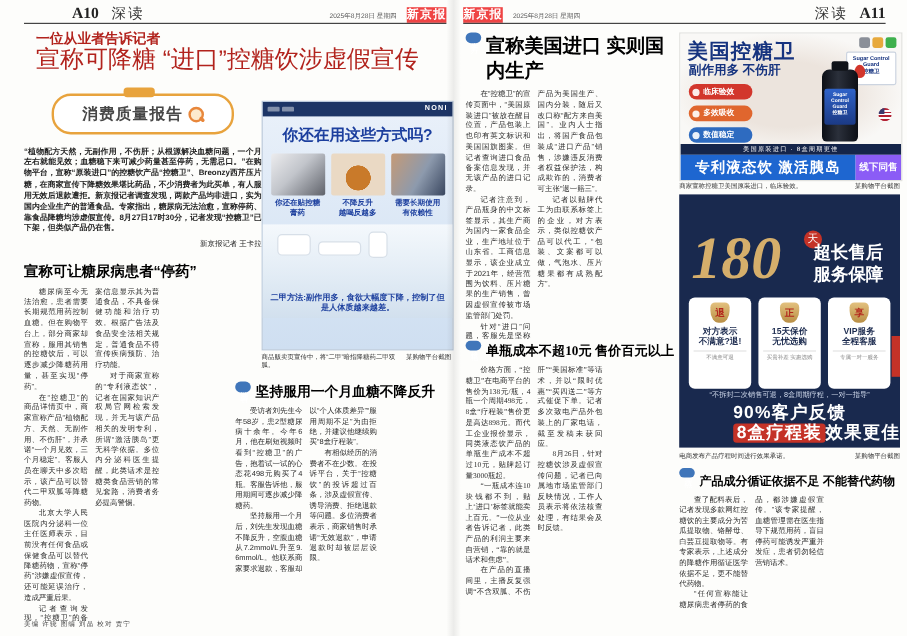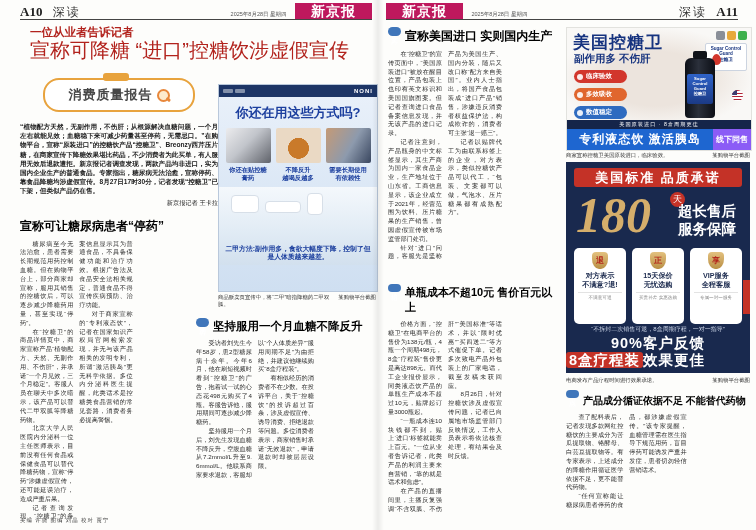--- a/index.html
+++ b/index.html
@@ -8,25 +8,25 @@
   .page{position:absolute;top:0;height:530px;width:378px;}
   .page-left{left:0;}
   .page-right{left:378px;}
   .fold{position:absolute;left:372px;top:0;width:12px;height:100%;pointer-events:none;
         background:linear-gradient(90deg,rgba(0,0,0,0) 0,rgba(0,0,0,.07) 50%,rgba(0,0,0,0) 100%);}
 
   
   .phead{position:absolute;top:4px;left:20px;right:6px;height:14px;display:flex;
          justify-content:space-between;align-items:center;}
   .page-right .phead{left:8px;right:18px;}
-  .pno{font-family:"Liberation Serif","DejaVu Serif",serif;font-weight:bold;font-size:13px;color:#222;}
+  .pno{font-family:"Liberation Serif","DejaVu Serif",serif;font-weight:bold;font-size:13px;color:#222;margin-left:40px;}
   .psec{font-size:12px;color:#333;margin-left:6px;letter-spacing:2px;}
   .pdate{font-size:5.5px;color:#555;margin-right:4px;}
-  .logo{background:#be185d;color:#fff;font-family:"Liberation Serif","DejaVu Serif",serif;
-        font-weight:bold;font-size:14px;padding:1px 16px;letter-spacing:1px;}
+  .logo{background:#ef4444;color:#fff;font-family:"Liberation Serif","DejaVu Serif",serif;
+        font-weight:bold;font-size:10px;padding:1px 0;letter-spacing:1px;}
   .hrule{position:absolute;top:19px;left:20px;right:6px;border-top:1px solid #444;}
   .page-right .hrule{left:8px;right:18px;}
 
   
   .kicker{position:absolute;left:30px;top:25px;font-size:11.5px;font-weight:bold;color:#b2231d;}
   .headline{position:absolute;left:30px;top:38px;width:344px;margin:0;font-size:20px;line-height:24px;
             font-weight:normal;color:#b2231d;letter-spacing:0px;white-space:nowrap;}
 
   
   .col1{position:absolute;left:20px;top:74px;width:198px;}
@@ -77,23 +77,23 @@
   .tag{writing-mode:vertical-rl;text-orientation:upright;background:#4076ba;color:#fff;
        font-size:7px;line-height:11px;padding:3px 1px;border-radius:6px;letter-spacing:1px;flex:none;}
   .sec-title{font-weight:bold;color:#000;margin-top:1px;}
 
   .art2{left:196px;top:318px;width:180px;}
   .art2 .sec-title{font-size:11.5px;}
   .bodyB{width:180px;height:148px;}
 
   
   .sec-prod{left:10px;top:27px;width:174px;}
-  .sec-prod .sec-title{font-size:12px;}
+  .sec-prod .sec-title{font-size:16px;}
   .bodyC{width:174px;height:216px;}
-  .sec-price{left:10px;top:284px;width:174px;}
+  .sec-price{left:10px;top:284px;width:174px;font-family:Liberation Serif, serif;}
   .sec-price .sec-title{font-size:11px;}
   .bodyD{width:174px;height:198px;}
   .sec-view{left:188px;top:390px;width:184px;}
   .sec-view .sec-title{font-size:10px;margin-top:4px;}
   .bodyE{width:184px;height:98px;}
 
   
   .ad1{position:absolute;left:188px;top:27px;width:184px;height:122px;background:#fff;
        border:1px solid #e2e2de;overflow:hidden;}
   .ad1-photo{position:absolute;left:0;top:0;right:0;height:92px;
@@ -146,21 +146,21 @@
   .ad2-after{position:absolute;left:112px;top:40px;color:#fff;font-weight:bold;font-size:14.5px;line-height:18px;}
   .ad2-cards{position:absolute;left:8px;right:8px;top:86px;display:flex;gap:6px;}
   .wcard{flex:1;background:#fff;border-radius:5px;height:72px;text-align:center;padding-top:4px;}
   .shield{width:16px;height:17px;margin:0 auto 2px auto;background:linear-gradient(180deg,#e3c17f,#b98f45);
           border-radius:4px 4px 7px 7px/4px 4px 10px 10px;color:#b3261c;font-size:8px;font-weight:bold;
           display:flex;align-items:center;justify-content:center;}
   .wcard .l1,.wcard .l2{font-size:7.2px;font-weight:bold;color:#1b2a4e;line-height:9px;}
   .wcard .note{font-size:4.6px;color:#8a8a8a;margin-top:3px;border-top:1px solid #e3e3e3;padding-top:2px;margin-left:4px;margin-right:4px;}
   .ad2-quote{position:absolute;left:6px;right:6px;top:163px;color:#cfd8ea;font-size:6px;text-align:center;}
   .ad2-fb{position:absolute;left:0;right:0;top:172px;color:#fff;font-size:14.5px;font-weight:bold;text-align:center;letter-spacing:1px;}
-  .ad2-line{position:absolute;left:0;right:0;top:189px;text-align:left;color:#fff;font-size:14.5px;font-weight:bold;letter-spacing:1px;}
+  .ad2-line{position:absolute;left:0;right:0;top:189px;text-align:right;color:#fff;font-size:14.5px;font-weight:bold;letter-spacing:1px;}
   .ad2-hl{background:#c43227;border-radius:3px;padding:0 3px;}
   .ad2-tab{position:absolute;right:0;top:118px;width:7px;height:34px;background:#c43227;}
 
   .footer{position:absolute;left:20px;top:517px;font-size:5.4px;color:#444;letter-spacing:1px;}
 </style>
 </head>
 <body>
 
 <div class="paper">
 
@@ -331,21 +331,20 @@
       <div class="ad1-strip">美国原装进口 · 8盒周期更佳</div>
       <div class="ad1-bar">专利液态饮 激活胰岛</div>
       <div class="ad1-off">线下同售</div>
     </div>
     <div class="adcap cap1">
       <span>商家宣称控糖卫美国原装进口，临床验效。</span>
       <span class="credit">某购物平台截图</span>
     </div>
 
     <div class="ad2">
-      <div class="ad2-ribbon">美国标准 品质承诺</div>
       <div class="ad2-180">180</div>
       <div class="ad2-unit">天</div>
       <div class="ad2-after">
         <span>超长售后</span><br><span>服务保障</span>
       </div>
       <div class="ad2-cards">
         <div class="wcard">
           <div class="shield">退</div>
           <div class="l1">对方表示</div>
           <div class="l2">不满意?退!</div>

